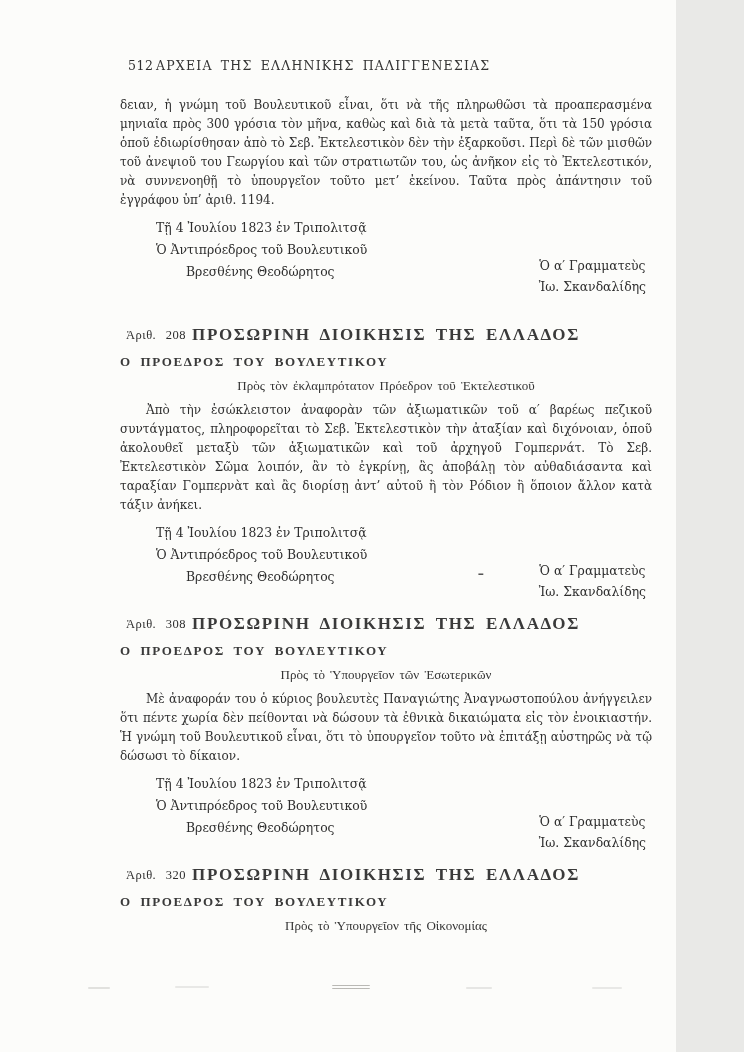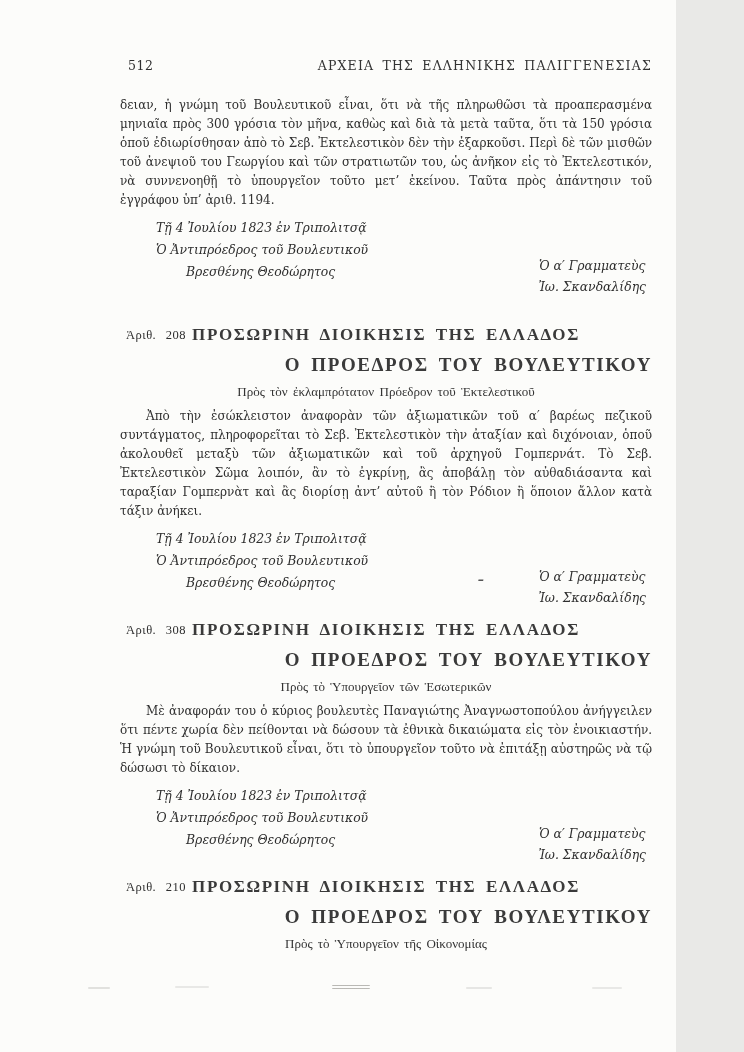--- a/index.html
+++ b/index.html
@@ -26,21 +26,21 @@
     height: 18px;
     margin-bottom: 20px;
     font-size: 12.5px;
   }
   .page-number {
     position: absolute; left: 8px; top: 0;
     letter-spacing: 0.5px;
   }
   .running-title {
     position: absolute; left: 0; right: 0; top: 0;
-    text-align: right;
+    text-align: left;
     padding-left: 36px;
     font-size: 12.5px;
     letter-spacing: 1.2px;
     word-spacing: 3px;
     color: #333;
   }
   
   .para {
     margin: 0;
     font-size: 12px;
@@ -48,21 +48,20 @@
     text-align: justify;
     color: #303030;
   }
   .para.indented { text-indent: 26px; }
   
   .sigblock {
     position: relative;
     margin-top: 7px;
     height: 74px;
     font-size: 12.4px;
-    font-style: italic;
   }
   .sig-left { position: absolute; left: 36px; top: 0; line-height: 22px; }
   .sig-name { padding-left: 30px; }
   .sig-right {
     position: absolute; right: 6px; top: 38px;
     text-align: center; line-height: 21px;
   }
   .stray-dash {
     position: absolute; right: 168px; top: 44px;
     color: #555; font-weight: bold;
@@ -78,22 +77,22 @@
   .title-main {
     text-align: center;
     font-size: 17px;
     font-weight: bold;
     letter-spacing: 1.6px;
     word-spacing: 4px;
     color: #3a3a3a;
     margin: 0 0 9px 0;
   }
   .title-sub {
-    text-align: right;
-    font-size: 19px;
+    text-align: left;
+    font-size: 13px;
     font-weight: bold;
     letter-spacing: 1.6px;
     word-spacing: 4px;
     color: #3a3a3a;
     margin: 0 0 8px 0;
   }
   .addressee {
     text-align: center;
     font-size: 13px;
     color: #333;
@@ -175,21 +174,21 @@
         </div>
         <div class="sig-right">
           <div>Ὁ α′ Γραμματεὺς</div>
           <div>Ἰω. Σκανδαλίδης</div>
         </div>
       </div>
     </div>
 
     <div class="section tight">
       <div class="section-head">
-        <span class="arith">Ἀριθ. 210</span>
+        <span class="arith">Ἀριθ. 320</span>
         <h2 class="title-main">ΠΡΟΣΩΡΙΝΗ ΔΙΟΙΚΗΣΙΣ ΤΗΣ ΕΛΛΑΔΟΣ</h2>
         <h3 class="title-sub">Ο ΠΡΟΕΔΡΟΣ ΤΟΥ ΒΟΥΛΕΥΤΙΚΟΥ</h3>
         <div class="addressee">Πρὸς τὸ Ὑπουργεῖον τῆς Οἰκονομίας</div>
       </div>
     </div>
 
   </div>
 
   <div class="artifact-row">
     <span class="artifact a1"></span>

